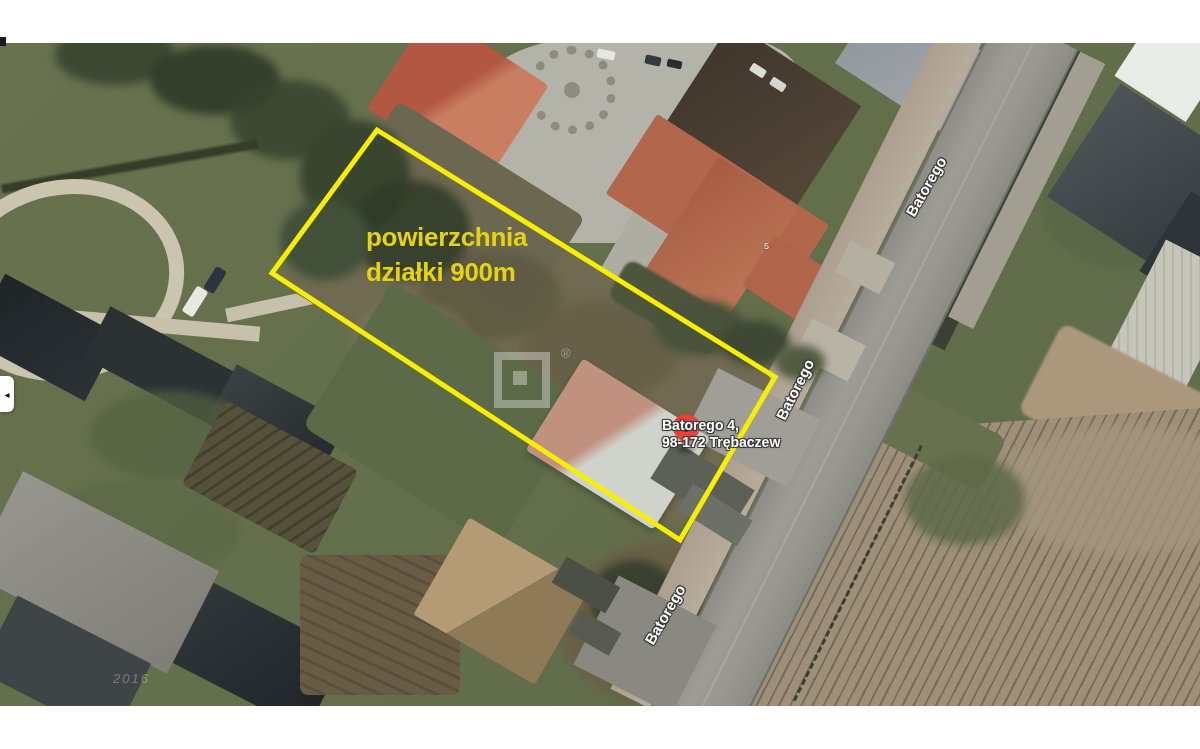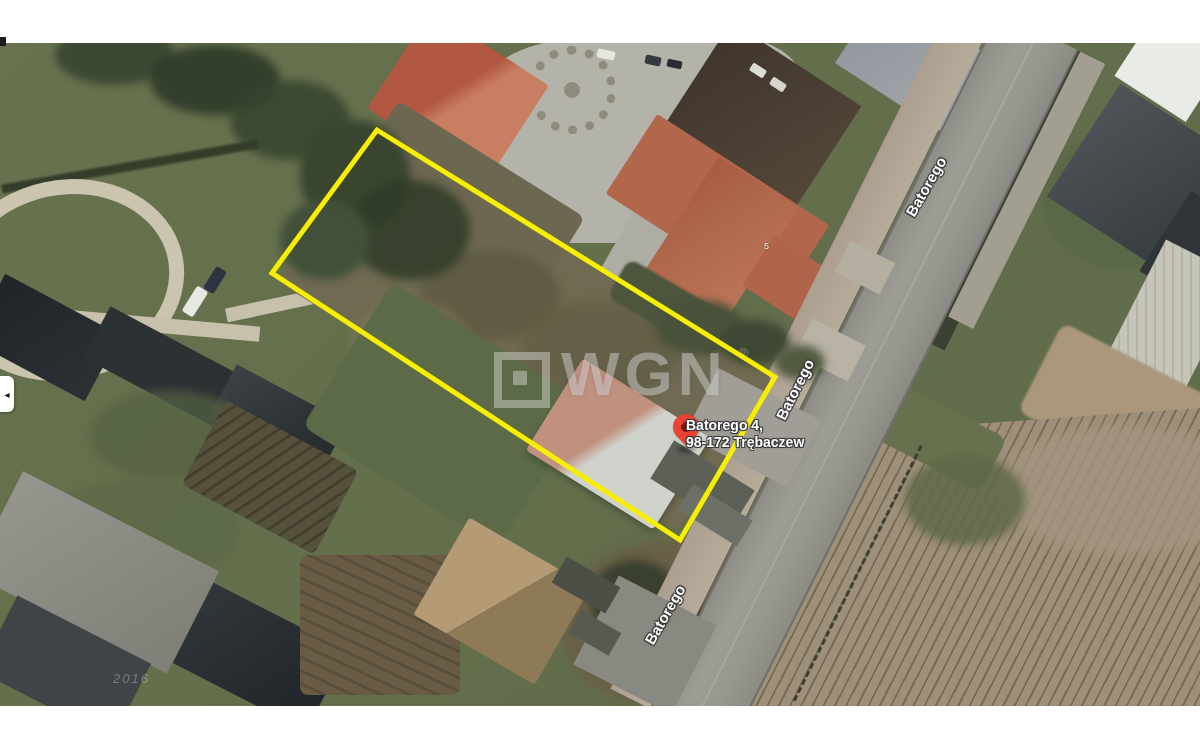--- a/index.html
+++ b/index.html
@@ -136,42 +136,43 @@
     <div class="p" style="left:590px;top:595px;width:110px;height:100px;background:#8a8981;transform:rotate(27deg);"></div>
     <div class="p" style="left:432px;top:545px;width:140px;height:112px;background:linear-gradient(120deg,#b59b75 0 50%,#8f7a58 50% 100%);transform:rotate(30deg);border-radius:3px;"></div>
     <div class="p" style="left:555px;top:570px;width:62px;height:30px;background:#4b4f45;transform:rotate(30deg);"></div>
     <div class="p" style="left:572px;top:620px;width:46px;height:26px;background:#565a50;transform:rotate(30deg);"></div>
 
     <svg class="outline" width="1200" height="749" viewBox="0 0 1200 749">
       <polygon points="377,130 775,377 680,540 272,273" fill="none" stroke="#f8ee00" stroke-width="5" stroke-linejoin="miter"></polygon>
     </svg>
 
     <div class="plot-annotation">
+      <div>powierzchnia</div>
+      <div>działki 900m</div>
     </div>
 
     <div class="wm">
       <div class="box">
           <div class="inner"></div>
         </div>
-      <div class="brand">WGN</div>
       <div class="reg">®</div>
     </div>
 
     <div class="maplabel street" style="left:893px;top:178px;transform:rotate(-60deg);">Batorego</div>
     <div class="maplabel street" style="left:762px;top:381px;transform:rotate(-63deg);">Batorego</div>
     <div class="maplabel street" style="left:632px;top:606px;transform:rotate(-60deg);">Batorego</div>
 
     <div class="housenum" style="left:764px;top:241px;">5</div>
 
     <div class="pin">
       <div class="shade"></div>
       <div class="head"></div>
       <div class="hole"></div>
     </div>
-    <div class="maplabel pinlabel" style="left:686px;top:417px;">
+    <div class="maplabel pinlabel" style="left:662px;top:417px;">
       <div>Batorego 4,</div>
       <div>98-172 Trębaczew</div>
     </div>
 
     <div class="datestamp">2016</div>
 
     <div class="edgectl">
       <span>◂</span>
     </div>
 

